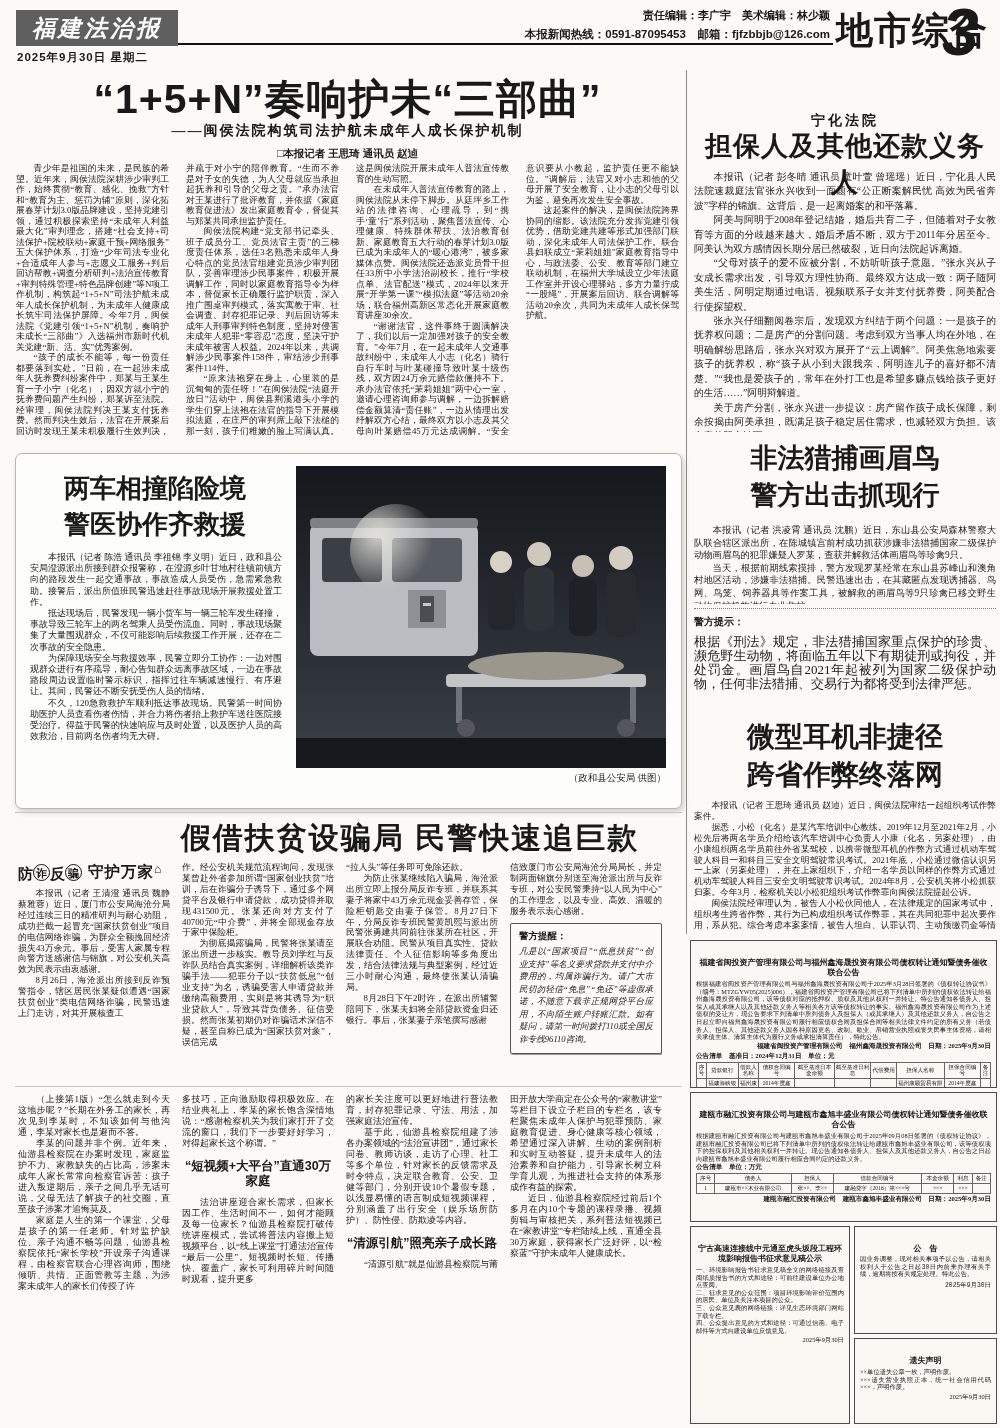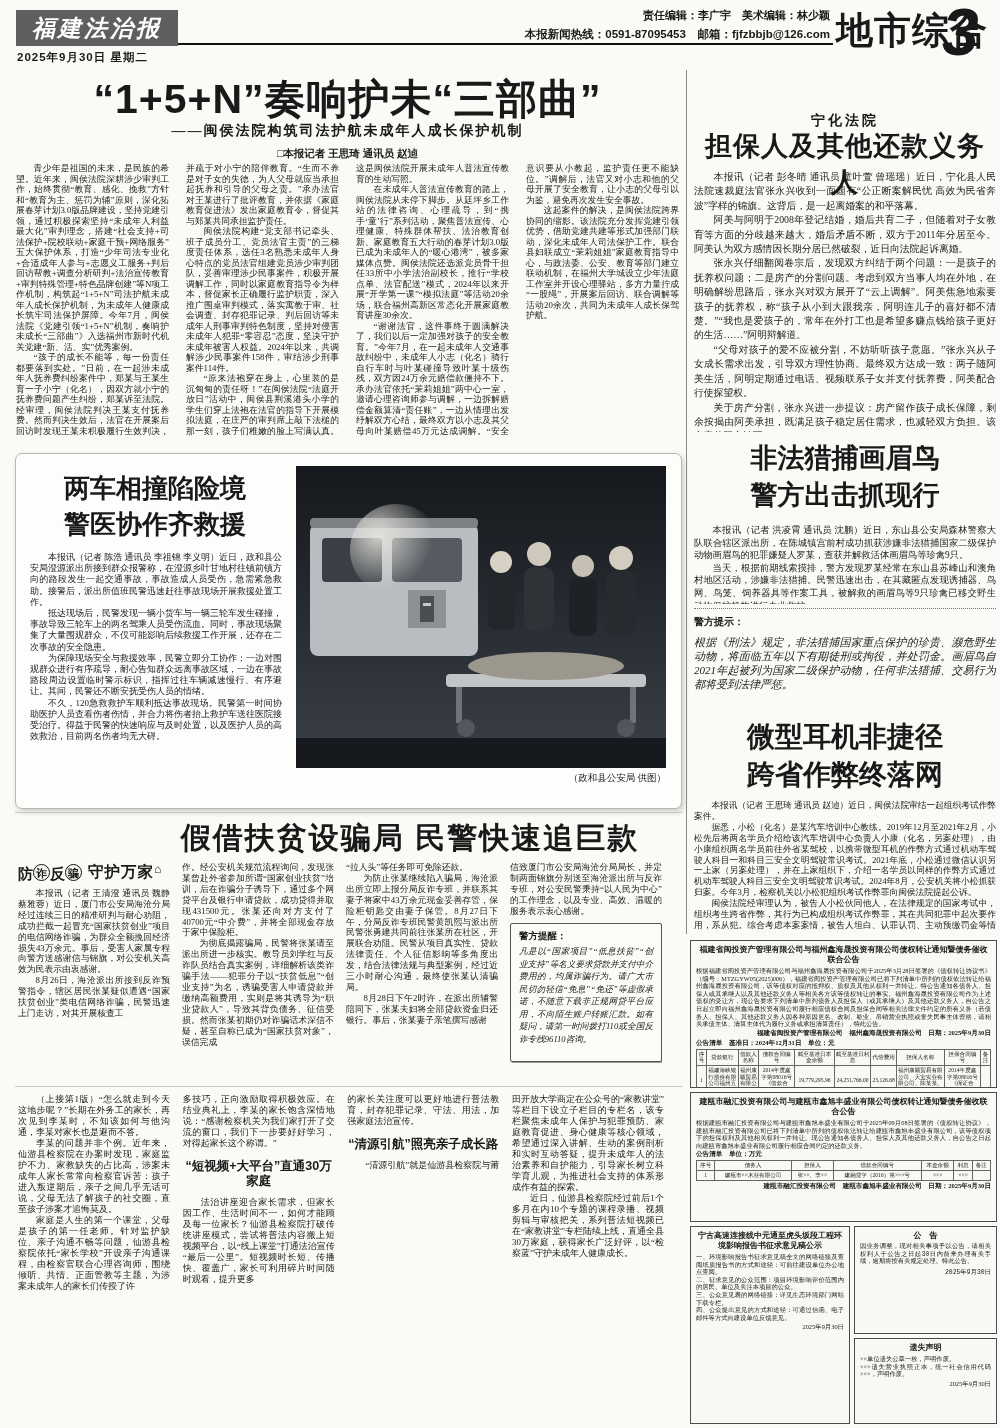--- a/index.html
+++ b/index.html
@@ -53,49 +53,49 @@
      font-size:30px; font-weight:bold; letter-spacing:2px; }
   .fraud-cols { left:18px; top:862px; width:646px; height:220px; display:flex; gap:12px; }
   .fraud-col { width:152px; height:220px; overflow:hidden; font-size:8.8px; line-height:10.9px; }
   .badge { display:flex; align-items:center; gap:6px; margin-bottom:7px; margin-top:2px; }
   .badge-left { font-family:"Liberation Sans",sans-serif; font-weight:bold; font-size:15px; letter-spacing:0; }
   .badge-left .circ { display:inline-block; width:17px; height:17px; line-height:16px; text-align:center;
      border:1.6px solid #111; border-radius:50%; font-size:11px; vertical-align:2px; }
   .badge-right { font-family:"Liberation Sans",sans-serif; font-weight:bold; font-size:15.5px;
      letter-spacing:1px; position:relative; }
   .badge-arrow { font-size:12px; position:relative; top:-4px; }
-  .reminder-box { border:1px solid #555; border-radius:2px; padding:7px 8px 16px 8px; margin-top:6px;
+  .reminder-box { border:1px solid #555; border-radius:2px; padding:7px 8px 8px 8px; margin-top:6px;
      background:#fcfbf8; box-shadow:1px 1px 0 #999; }
   .reminder-title { font-weight:bold; font-family:"Liberation Sans",sans-serif; font-size:9.5px; margin-bottom:4px; }
   .reminder-text { font-size:8.6px; line-height:12.5px; font-style:italic; text-align:justify; }
 
   
   .bottom-rule { left:15px; top:1086px; width:667px; height:1px; background:#c8c6c0; }
-  .cont-cols { left:18px; top:1094px; width:646px; height:330px; display:flex; gap:12px;justify-content:space-between; }
+  .cont-cols { left:18px; top:1094px; width:646px; height:330px; display:flex; gap:12px; }
   .cont-col { width:152px; height:330px; overflow:hidden; font-size:9px; line-height:11px; }
   .inline-subhead { font-family:"Liberation Sans",sans-serif; font-weight:bold; font-size:12.5px;
      text-align:center; margin:10px 0 8px 0; line-height:15px; }
 
   
   .v-divider { left:686px; top:70px; width:1px; height:864px; background:#8a8a86; }
   .nh-kicker { left:694px; top:112px; width:302px; text-align:center; font-size:14px; font-weight:bold; letter-spacing:3px; }
   .nh-title { left:694px; top:128px; width:302px; text-align:center; font-size:27px; font-weight:bold; letter-spacing:1px; }
   .nh-body { left:694px; top:170px; width:302px; height:262px; font-size:9.8px; line-height:14.4px; }
 
   .bird-title { left:694px; top:440px; width:302px; text-align:center; font-size:27px; font-weight:bold; line-height:37px; }
   .bird-body { left:694px; top:524px; width:302px; height:80px; font-size:9.3px; line-height:12.6px; }
   .tip-box { left:694px; top:608px; width:302px; height:96px; border-top:1.5px dotted #777; padding-top:6px; }
   .tip-title { font-weight:bold; font-family:"Liberation Sans",sans-serif; font-size:10px; margin-bottom:6px; }
-  .tip-text { font-size:11px; line-height:14px; font-style:italic; text-align:justify; }
+  .tip-text { font-size:13px; line-height:14px; text-align:justify; }
 
   .cheat-title { left:694px; top:718px; width:302px; text-align:center; font-size:28px; font-weight:bold; line-height:38px; }
   .cheat-body { left:694px; top:800px; width:302px; height:132px; font-size:8.7px; line-height:10.9px; }
 
   
-  .notice { position:absolute; border:1px solid #4c4c4c; background:#faf8f3; padding:4px 5px; overflow:hidden; }
+  .notice { position:absolute; border:1px solid #4c4c4c; background:#faf8f3; padding:17px 5px; overflow:hidden; }
   .notice-title { font-weight:bold; text-align:center; font-size:8px; line-height:10px; margin-bottom:2px; }
   .notice-body { font-size:6.3px; line-height:7.6px; text-align:justify; }
   .notice-sign { font-size:6.6px; text-align:right; font-weight:bold; margin-top:1px; }
   .notice-label { font-size:6.6px; font-weight:bold; margin-top:1px; }
   .notice table { width:100%; border-collapse:collapse; margin-top:1px; }
   .notice th, .notice td { border:0.5px solid #666; font-size:5.6px; line-height:6.6px;
      padding:1px; text-align:center; font-weight:normal; }
   .n1 { left:690px; top:940px; width:307px; height:148px; }
   .n2 { left:690px; top:1092px; width:307px; height:130px; }
   .n3 { left:690px; top:1226px; width:160px; height:198px; }
@@ -226,41 +226,42 @@
         <p class="para cont">多技巧，正向激励取得积极效应。在结业典礼上，李某的家长饱含深情地说：“感谢检察机关为我们家打开了交流的窗口，我们下一步要好好学习，对得起家长这个称谓。”</p>
       </div>
     <h3 class="inline-subhead">“短视频+大平台”直通30万家庭</h3>
     <div>
         <p class="para">法治讲座迎合家长需求，但家长因工作、生活时间不一，如何才能顾及每一位家长？仙游县检察院打破传统讲座模式，尝试将普法内容搬上短视频平台，以“线上课堂”打通法治宣传“最后一公里”。短视频时长短、传播快、覆盖广，家长可利用碎片时间随时观看，提升更多</p>
       </div>
   </div>
   <div class="cont-col">
     <div>
         <p class="para cont">的家长关注度可以更好地进行普法教育，封存犯罪记录、守法、用法，加强家庭法治宣传。</p>
+        <p class="para">基于此，仙游县检察院组建了涉各办案领域的“法治宣讲团”，通过家长问卷、教师访谈，走访了心理、社工等多个单位，针对家长的反馈需求及时令特点，决定联合教育、公安、卫健等部门，分别开设10个暑假专题，以浅显易懂的语言制成短视频课程，分别涵盖了出行安全（娱乐场所防护）、防性侵、防欺凌等内容。</p>
       </div>
     <h3 class="inline-subhead">“清源引航”照亮亲子成长路</h3>
     <div>
         <p class="para">“清源引航”就是仙游县检察院与莆</p>
       </div>
   </div>
   <div class="cont-col">
       <p class="para cont">田开放大学商定在公众号的“家教讲堂”等栏目下设立子栏目的专栏名，该专栏聚焦未成年人保护与犯罪预防、家庭教育促进、身心健康等核心领域，希望通过深入讲解、生动的案例剖析和实时互动答疑，提升未成年人的法治素养和自护能力，引导家长树立科学育儿观，为推进社会支持的体系形成作有益的探索。</p>
       <p class="para">近日，仙游县检察院经过前后1个多月在内10个专题的课程录播、视频剪辑与审核把关，系列普法短视频已在“家教讲堂”专栏陆续上线，直通全县30万家庭，获得家长广泛好评，以“检察蓝”守护未成年人健康成长。</p>
     </div>
 </div>
 
 <div class="abs v-divider"></div>
 
 <div class="abs nh-kicker">宁化法院</div>
 <h2 class="abs nh-title sans">担保人及其他还款义务人</h2>
 <div class="abs nh-body hidden-ov">
     <p class="para">本报讯（记者 彭冬晴 通讯员 童叶萱 曾瑶瑶）近日，宁化县人民法院速裁庭法官张永兴收到一面题有“公正断案解民忧 高效为民省奔波”字样的锦旗。这背后，是一起离婚案的和平落幕。</p>
     <p class="para">阿美与阿明于2008年登记结婚，婚后共育二子，但随着对子女教育等方面的分歧越来越大，婚后矛盾不断，双方于2011年分居至今。阿美认为双方感情因长期分居已然破裂，近日向法院起诉离婚。</p>
+    <p class="para">“父母对孩子的爱不应被分割，不妨听听孩子意愿。”张永兴从子女成长需求出发，引导双方理性协商。最终双方达成一致：两子随阿美生活，阿明定期通过电话、视频联系子女并支付抚养费，阿美配合行使探望权。</p>
     <p class="para">张永兴仔细翻阅卷宗后，发现双方纠结于两个问题：一是孩子的抚养权问题；二是房产的分割问题。考虑到双方当事人均在外地，在明确解纷思路后，张永兴对双方展开了“云上调解”。阿美焦急地索要孩子的抚养权，称“孩子从小到大跟我亲，阿明连儿子的喜好都不清楚。”“我也是爱孩子的，常年在外打工也是希望多赚点钱给孩子更好的生活……”阿明辩解道。</p>
-    <p class="para">“父母对孩子的爱不应被分割，不妨听听孩子意愿。”张永兴从子女成长需求出发，引导双方理性协商。最终双方达成一致：两子随阿美生活，阿明定期通过电话、视频联系子女并支付抚养费，阿美配合行使探望权。</p>
     <p class="para">关于房产分割，张永兴进一步提议：房产留作孩子成长保障，剩余按揭由阿美承担，既满足孩子稳定居住需求，也减轻双方负担。该方案获双方认可。</p>
   </div>
 
 <h2 class="abs bird-title sans">
   <div>非法猎捕画眉鸟</div>
   <div>警方出击抓现行</div>
 </h2>
 <div class="abs bird-body hidden-ov">
     <p class="para">本报讯（记者 洪凌霄 通讯员 沈鹏）近日，东山县公安局森林警察大队联合辖区派出所，在陈城镇宫前村成功抓获涉嫌非法猎捕国家二级保护动物画眉鸟的犯罪嫌疑人罗某，查获并解救活体画眉鸟等珍禽9只。</p>
     <p class="para">当天，根据前期线索摸排，警方发现罗某经常在东山县苏峰山和澳角村地区活动，涉嫌非法猎捕。民警迅速出击，在其藏匿点发现诱捕器、鸟网、鸟笼、饲养器具等作案工具，被解救的画眉鸟等9只珍禽已移交野生动物保护机构进行专业救护。</p>

